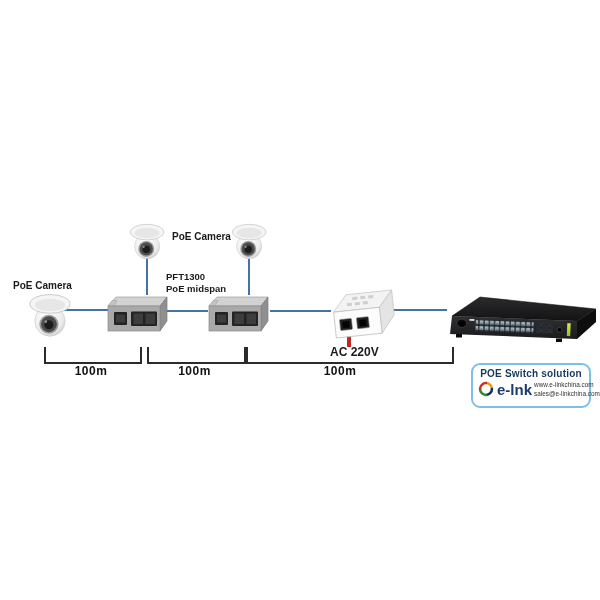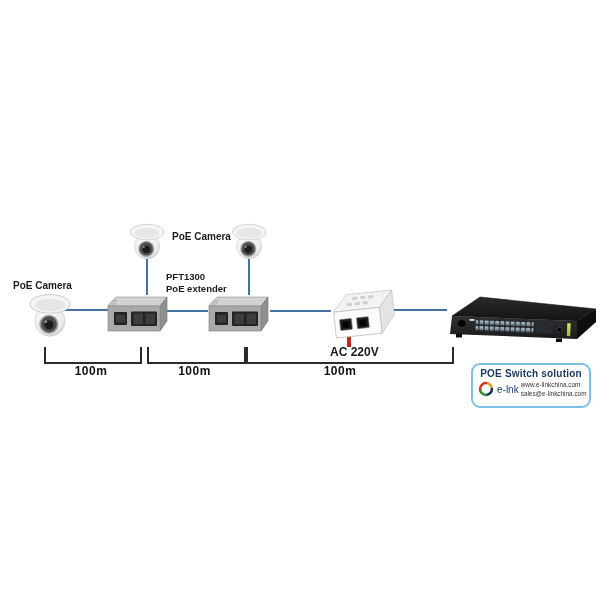--- a/index.html
+++ b/index.html
@@ -14,21 +14,21 @@
   .bracket{position:absolute;height:15px;
            border-left:2.5px solid #2b2b2b;border-right:2.5px solid #2b2b2b;border-bottom:2.5px solid #2b2b2b;}
   .dist{position:absolute;font-weight:bold;font-size:12px;color:#111;text-align:center;letter-spacing:0.5px;}
   .dev{position:absolute;line-height:0;}
   .midspan-rot{transform:rotate(-6deg);transform-origin:50% 50%;}
   .infobox{position:absolute;box-sizing:border-box;background:#fff;
            border:2px solid #7cc0e6;border-radius:9px;padding:3px 2px 2px 2px;}
   .ib-title{font-weight:bold;font-size:10px;color:#17375e;text-align:center;letter-spacing:0.2px;}
   .ib-row{display:flex;align-items:center;gap:2px;margin-top:1px;padding-left:2px;}
   .ib-logo{flex:0 0 auto;line-height:0;}
-  .ib-brand{font-size:10px;color:#1c3c6e;font-weight:normal;flex:0 0 auto;}
+  .ib-brand{font-size:15px;color:#1c3c6e;font-weight:bold;flex:0 0 auto;}
   .ib-contacts{display:flex;flex-direction:column;gap:1px;}
   .ib-contacts span{font-size:6.4px;color:#333;line-height:7.5px;white-space:nowrap;}
 </style>
 </head>
 <body>
 
 <div class="stage">
 
   <svg width="0" height="0" style="position:absolute" aria-hidden="true">
     <defs>
@@ -67,21 +67,21 @@
   <div class="hline" style="left:392px;top:309px;width:55px"></div>
   <div class="vline" style="left:146px;top:257px;height:38px"></div>
   <div class="vline" style="left:248px;top:257px;height:38px"></div>
   <div class="redline" style="left:347px;top:331px;height:16px"></div>
 
   <div class="lbl" style="left:13px;top:280px">PoE Camera</div>
   <div class="lbl" style="left:172px;top:231px">PoE Camera</div>
 
   <div class="abs" style="left:166px;top:271px">
     <div class="lbl lbl-sm" style="position:static">PFT1300</div>
-    <div class="lbl lbl-sm" style="position:static">PoE extender</div>
+    <div class="lbl lbl-sm" style="position:static">PoE midspan</div>
   </div>
 
 
   <div class="lbl" style="left:330px;top:346px;font-size:12px">AC 220V</div>
 
   <div class="dev" style="left:28px;top:293px">
     <svg width="46" height="50" viewBox="0 0 44 48">
       <circle cx="21" cy="27" r="14.5" fill="url(#camDome)" stroke="#c9c9c9" stroke-width="0.6"></circle>
       <ellipse cx="21" cy="10.5" rx="19.5" ry="9" fill="#f5f5f5" stroke="#c2c2c2" stroke-width="0.8"></ellipse>
       <ellipse cx="21" cy="11.5" rx="14.5" ry="6" fill="#e6e6e6"></ellipse>

